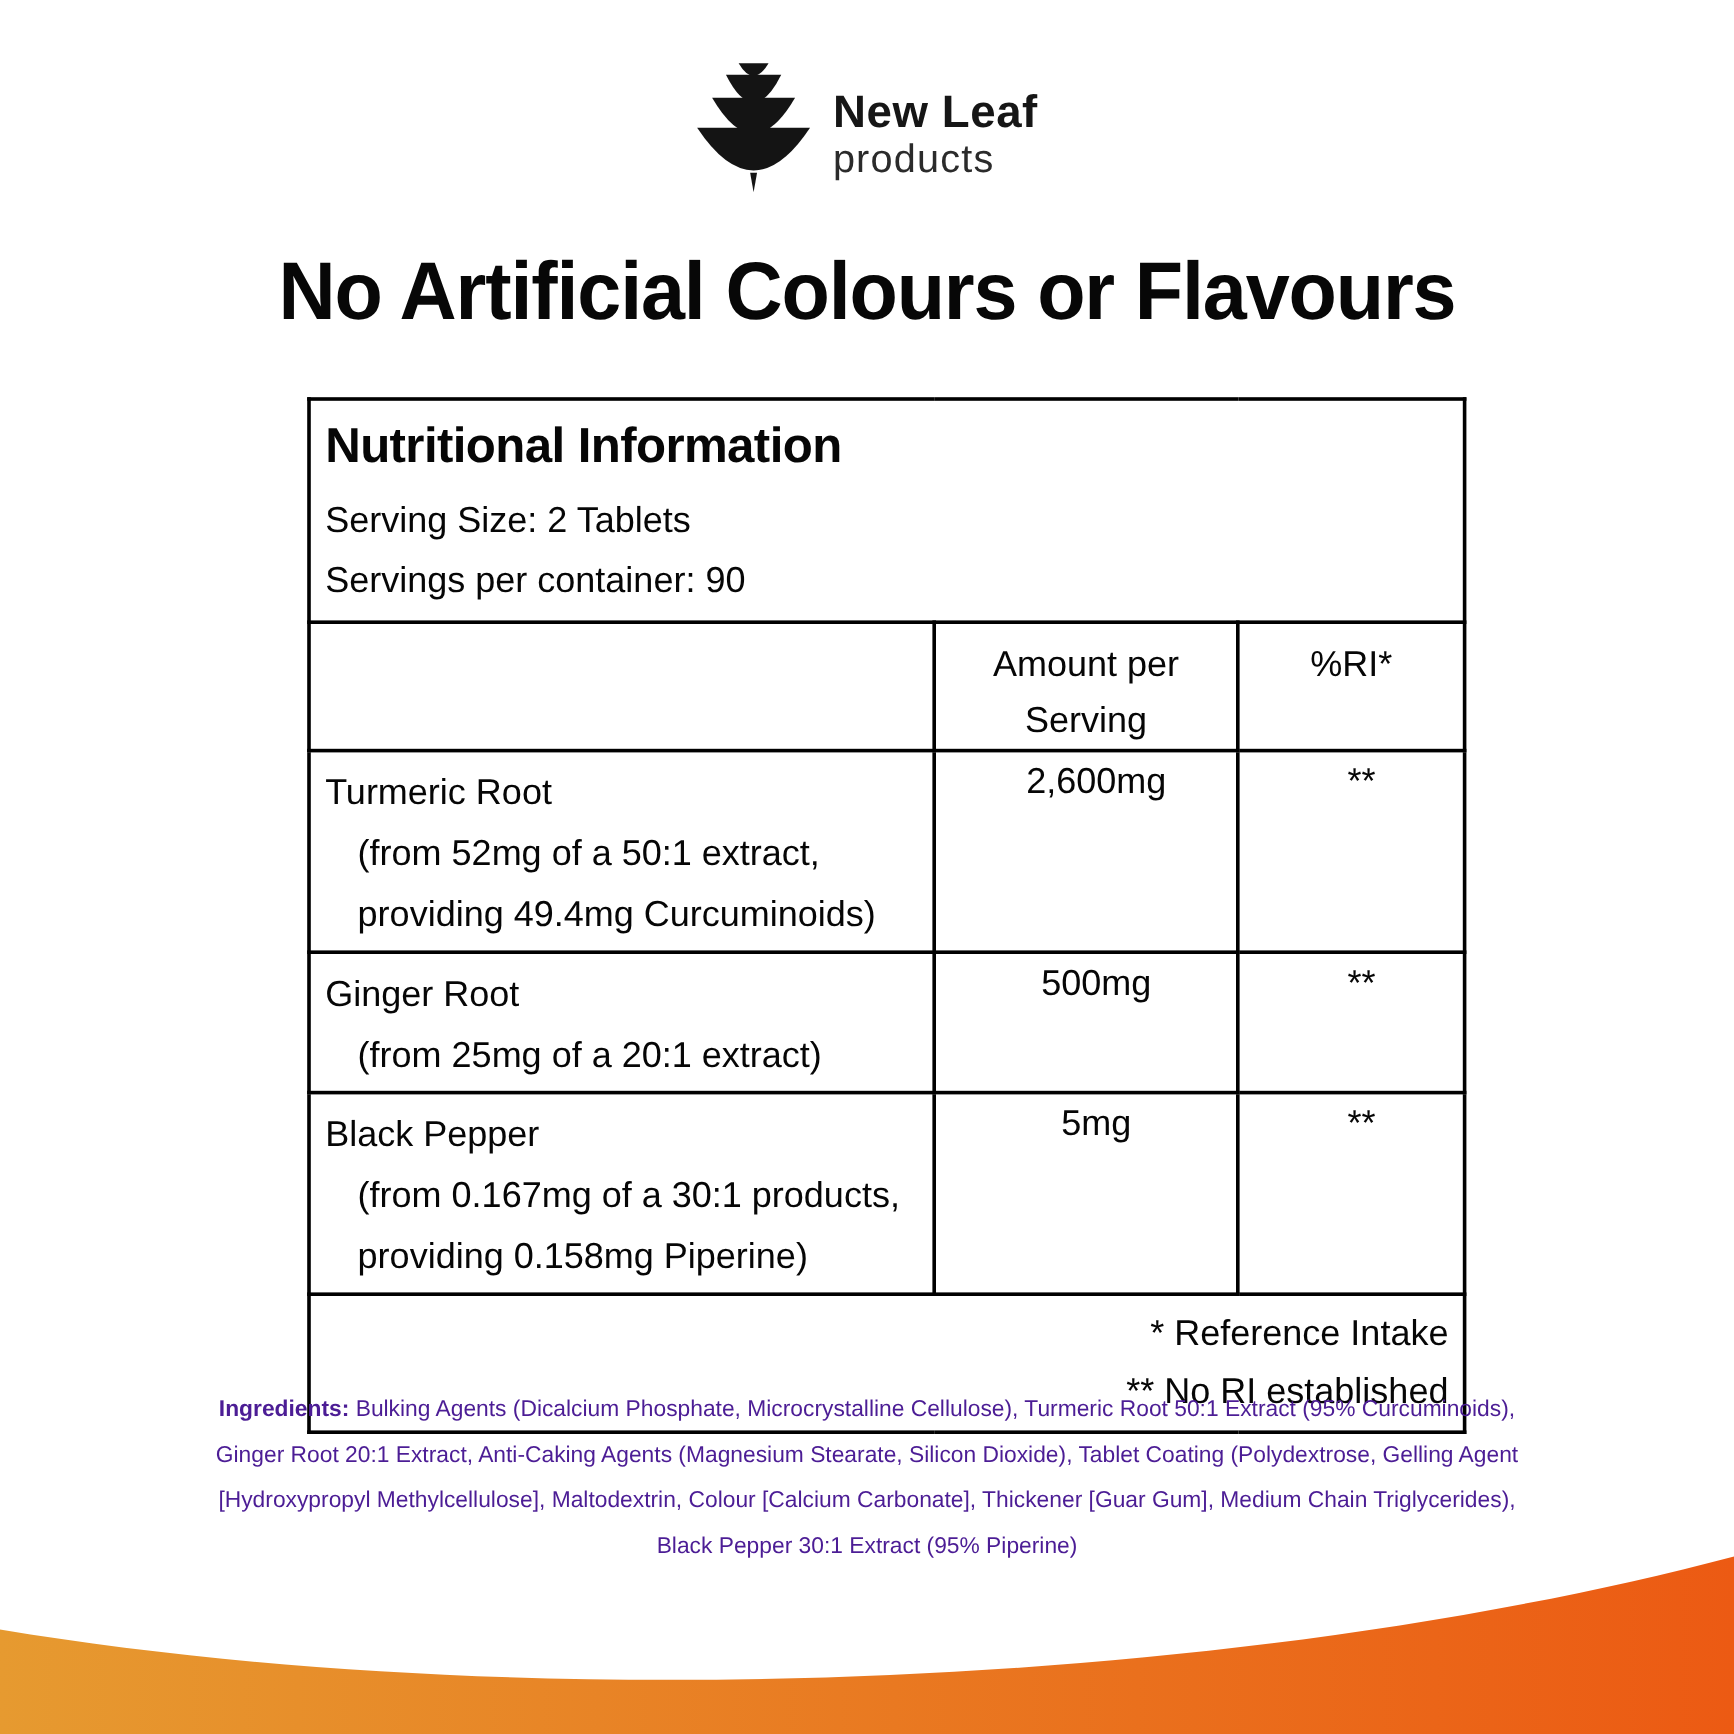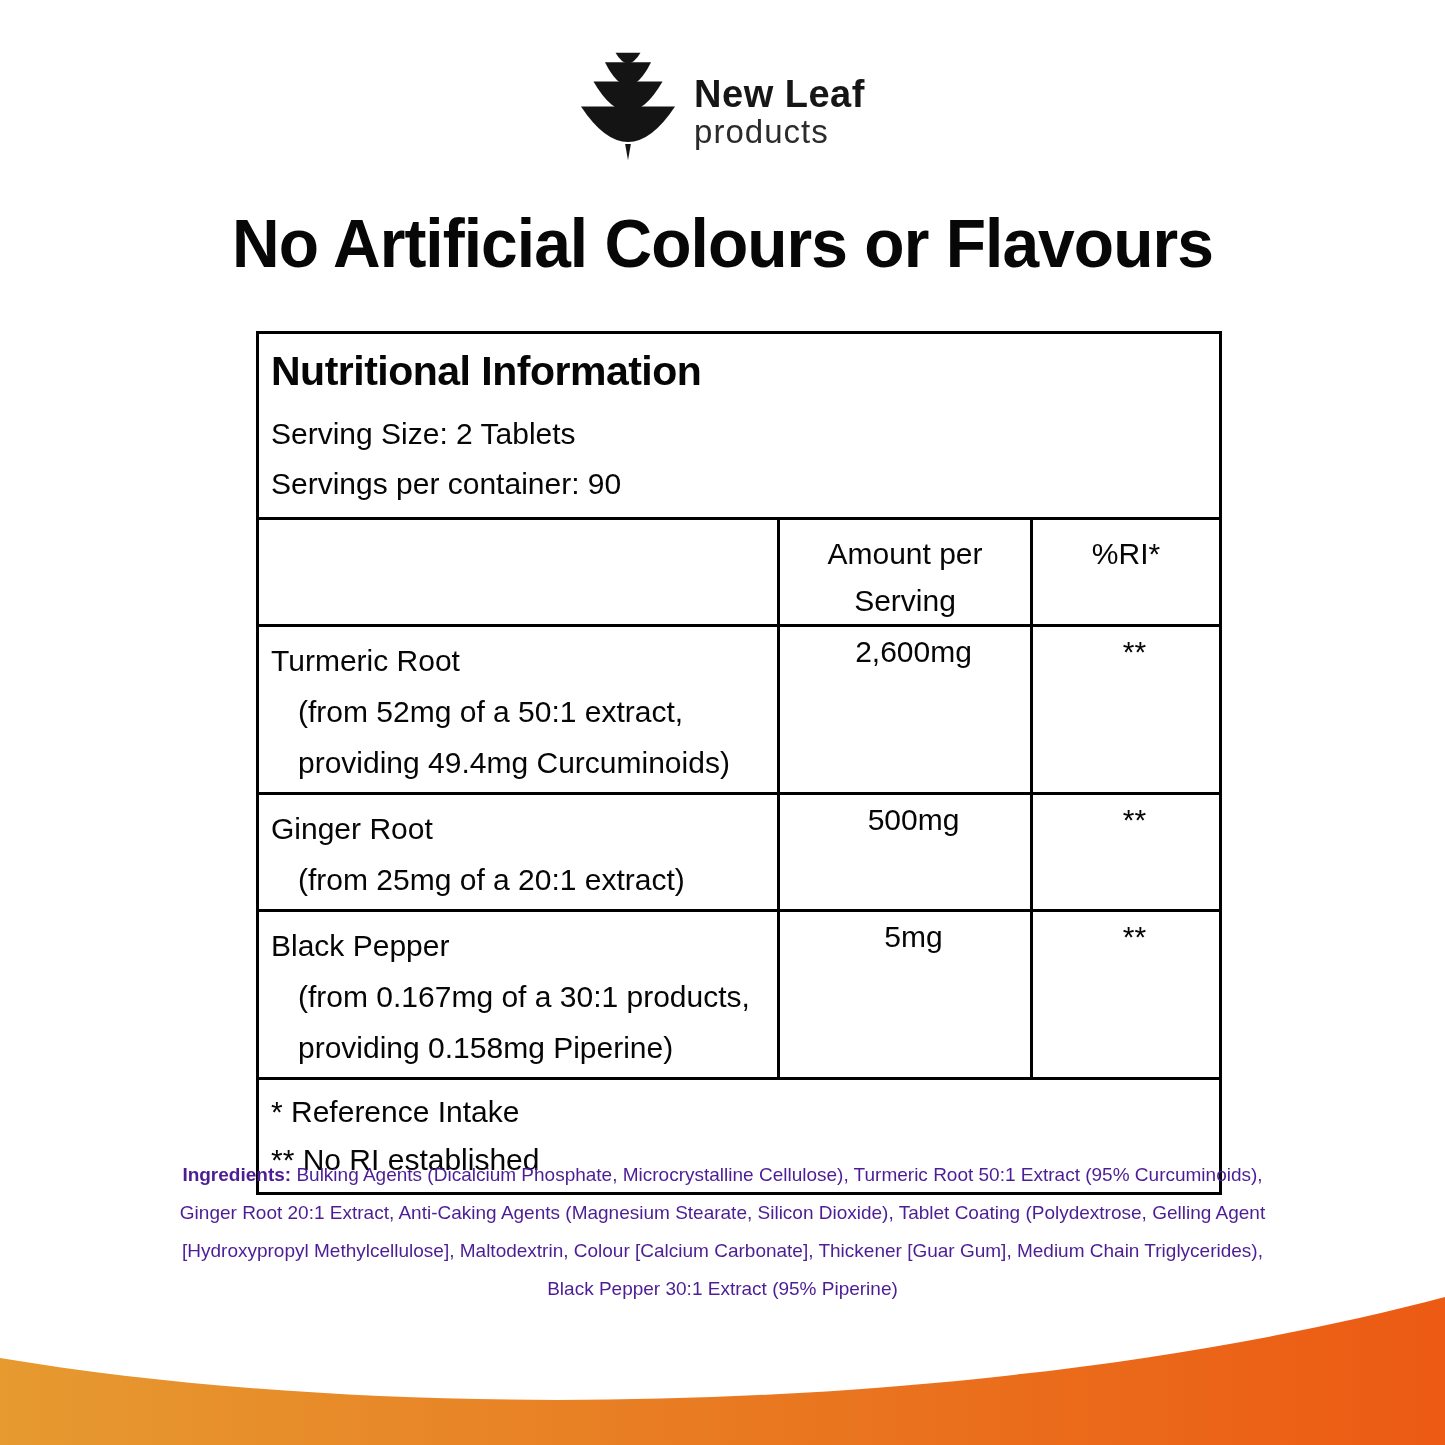--- a/index.html
+++ b/index.html
@@ -75,21 +75,21 @@
   .col-name  { width: 521px; }
   .col-amt   { width: 253px; }
   .col-ri    { width: 189px; }
   td.colhdr { height: 98px; text-align: center; padding-top: 10px; line-height: 47px; }
   td.ing-cell { padding: 8px 4px 4px 12px; line-height: 51px; }
   .ing-detail { padding-left: 27px; }
   td.amt-cell, td.ri-cell { text-align: center; padding-top: 8px; padding-left: 17px; }
   tr.row-turmeric td { height: 156px; }
   tr.row-ginger  td { height: 101px; }
   tr.row-pepper  td { height: 149px; }
-  td.tbl-foot { height: 92px; padding: 8px 12px; line-height: 48px; }
+  td.tbl-foot { height: 92px; padding: 8px 12px; line-height: 48px; text-align: right; }
 
   
   .ingredients {
     position: absolute;
     top: 1156px;
     left: 50%;
     transform: translateX(-50%);
     width: 1105px;
     text-align: center;
     font-size: 19px;

